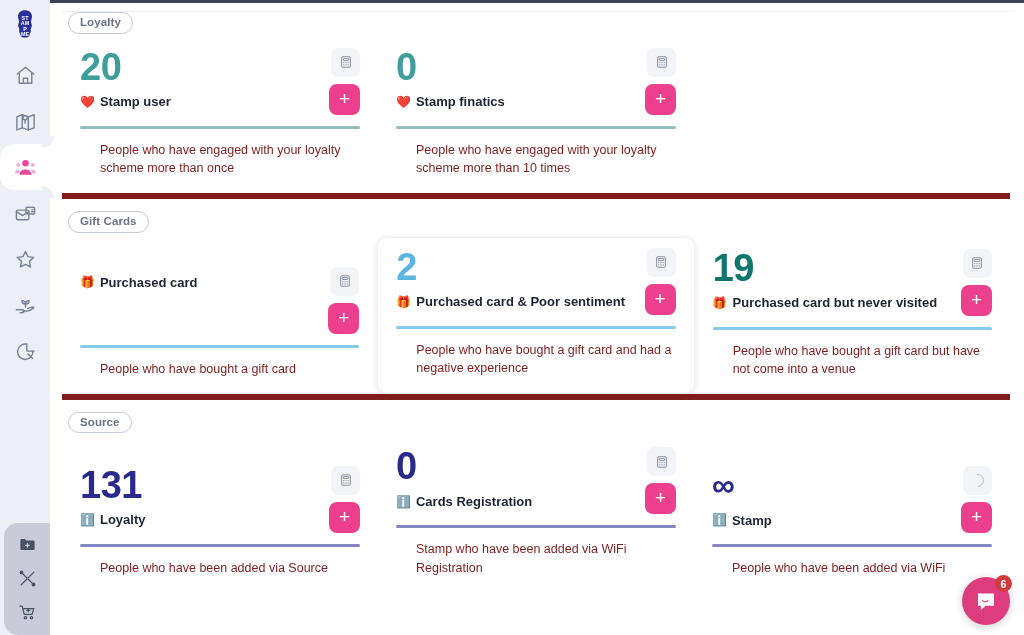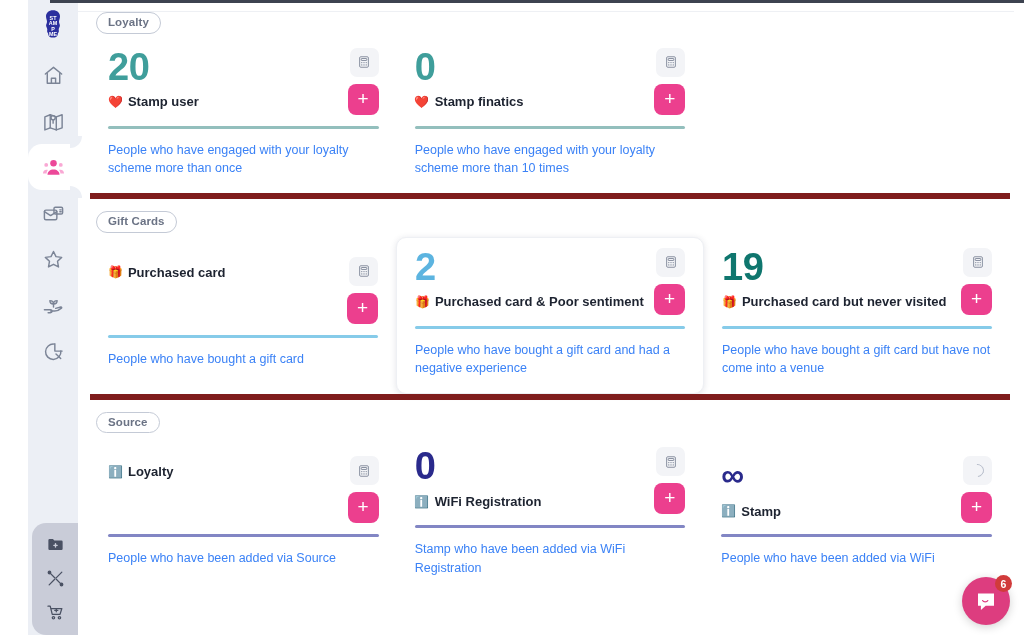--- a/index.html
+++ b/index.html
@@ -2,21 +2,21 @@
 <html><head>
 <meta charset="utf-8">
 <style>
   * { box-sizing: border-box; margin: 0; padding: 0; }
   html, body {
     width: 1024px; height: 635px;
     overflow: hidden;
     font-family: "Liberation Sans", sans-serif;
     background: #ffffff;
   }
-  .app { display: flex; width: 1024px; height: 542px; position: relative; padding-left: 28px; }
+  .app { display: flex; width: 1024px; height: 542px; position: relative; }
 
   
   .topstrip {
     position: absolute; top: 0; left: 50px; right: 0; height: 3px;
     background: #3d4350; z-index: 30;
   }
   .topdivider {
     position: absolute; top: 11px; left: 62px; right: 10px; height: 1px;
     background: #eef0f4; z-index: 5;
   }
@@ -79,21 +79,21 @@
     border-radius: 12px;
     color: #6b7385;
     font-size: 11.5px;
     font-weight: 700;
     padding: 3px 11px 4px 11px;
     letter-spacing: .1px;
     line-height: 1.1;
     margin: 12px 0 4px 6px;
   }
 
-  .row { display: flex; align-items: center; }
+  .row { display: flex; align-items: flex-end; }
   .card {
     flex: 1 1 0; min-width: 0;
     padding: 10px 18px 16px 18px;
     border-radius: 10px;
     position: relative;
     background: transparent;
   }
   .card.highlight {
     background: #ffffff;
     box-shadow: 0 1px 6px rgba(40,50,80,.13);
@@ -110,22 +110,22 @@
   }
   .metric.inf { font-size: 32px; line-height: 1.22; }
   .label {
     display: flex; align-items: center; gap: 5px;
     font-size: 13px; font-weight: 700; color: #1d2330;
     margin-top: 8px; white-space: nowrap;
   }
   .label .emo { font-size: 12px; line-height: 1; }
   .bar { height: 3px; border-radius: 2px; margin-top: 11px; }
   .desc {
-    font-size: 12.5px; color: #3b82f6; line-height: 1.45;
-    margin-top: 12px; max-width: 285px;
+    font-size: 12.5px; color: #7f1d1d; line-height: 1.45;
+    margin-top: 12px; max-width: 285px; margin-left: 20px;
   }
 
   .card-actions {
     display: flex; flex-direction: column; align-items: flex-end; gap: 7px;
     flex: 0 0 auto; margin-left: 8px;
   }
   .calc-btn {
     width: 29px; height: 29px; border-radius: 7px;
     background: #f3f4f7; border: none; cursor: pointer;
     display: flex; align-items: center; justify-content: center;
@@ -444,20 +444,21 @@
       </div>
     </section>
 
     <section class="section">
       <div class="pill">Source</div>
       <div class="row">
 
         <div class="card">
           <div class="card-top">
             <div class="card-left">
+              <div class="metric" style="color:#2a2a8c">131</div>
               <div class="label">
                 <span class="emo">ℹ️</span>
                 <span>Loyalty</span>
               </div>
             </div>
             <div class="card-actions">
               <button class="calc-btn">
                 <svg viewBox="0 0 24 24">
                     <g class="ico">
                       <rect x="4.5" y="3" width="15" height="18" rx="2"></rect>
@@ -472,21 +473,21 @@
           <div class="bar" style="background:#8286c4"></div>
           <div class="desc">People who have been added via Source</div>
         </div>
 
         <div class="card">
           <div class="card-top">
             <div class="card-left">
               <div class="metric" style="color:#2a2a8c">0</div>
               <div class="label">
                 <span class="emo">ℹ️</span>
-                <span>WiFi Registration</span>
+                <span>Cards Registration</span>
               </div>
             </div>
             <div class="card-actions">
               <button class="calc-btn">
                 <svg viewBox="0 0 24 24">
                     <g class="ico">
                       <rect x="4.5" y="3" width="15" height="18" rx="2"></rect>
                       <rect x="7.2" y="6" width="9.6" height="3.4" rx=".8"></rect>
                       <path d="M8.2 13h.01M12 13h.01M15.8 13h.01M8.2 17h.01M12 17h.01M15.8 17h.01" stroke-width="2.2" stroke-linecap="round"></path>
                     </g>

